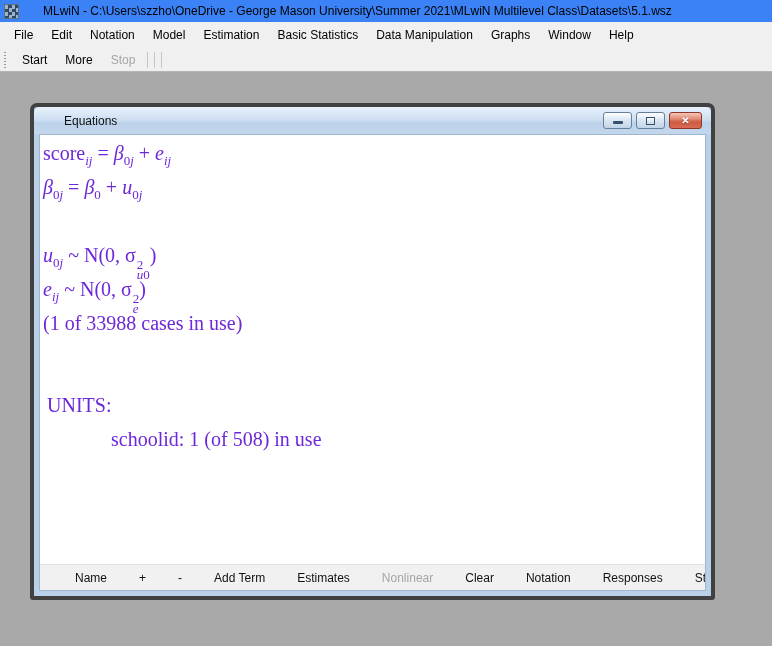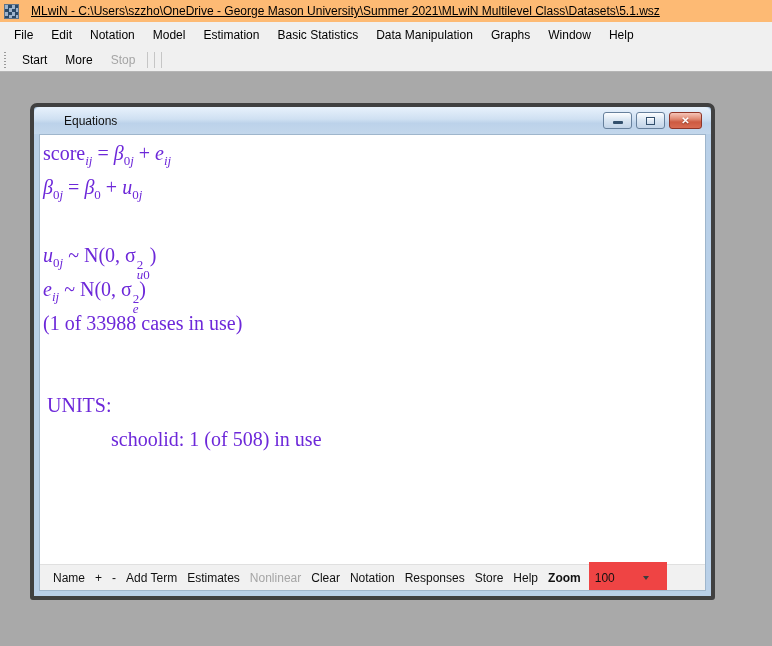--- a/index.html
+++ b/index.html
@@ -1,22 +1,22 @@
 <!DOCTYPE html>
 <html><head>
 <meta charset="utf-8">
 <style>
   * { margin:0; padding:0; box-sizing:border-box; }
   html,body { width:772px; height:646px; overflow:hidden; }
   body { font-family:"Liberation Sans", sans-serif; background:#a9a9a9; }
 
   
   .titlebar {
-    height:22px; background:#fdba74; display:flex; align-items:center;
-    padding-left:4px; gap:12px; font-size:12px; color:#000;text-decoration:underline;
+    height:22px; background:#3b82f6; display:flex; align-items:center;
+    padding-left:4px; gap:24px; font-size:12px; color:#000;
   }
   .app-icon {
     width:15px; height:15px; flex:0 0 auto;
     background: repeating-conic-gradient(#2c4a68 0% 25%, #9fb4cc 0% 50%);
     background-size:7px 7px; border:1px solid #5d7288;
   }
   .menubar {
     height:26px; background:#f0f0f0; display:flex; align-items:center;
     padding-left:5px; font-size:12px; color:#000;
   }
@@ -81,21 +81,21 @@
   .ss { display:inline-flex; flex-direction:column; align-items:flex-start; vertical-align:-7px; margin:0 0 0 1px; }
   .ss-sup, .ss-sub { font-size:13px; line-height:10px; display:block; }
   .ss .tk-sub, .ss .tk-subi, .ss .tk-n, .ss .tk-i { font-size:13px; vertical-align:0; }
 
   .eq-bottombar {
     position:absolute; left:0; right:0; bottom:0; height:26px;
     background:#f1f1f1; border-top:1px solid #e0e0e0;
     display:flex; align-items:center; padding-left:8px;
     font-size:12px; color:#111;
   }
-  .bb-item { padding:0 5px; white-space:nowrap; cursor:default; }
+  .bb-item { padding:0 5px; white-space:nowrap; cursor:default;margin-left:22px; }
   .zoom-box {
     width:78px; height:31px; background:#ef4444; margin-left:3px;
     display:flex; align-items:center; justify-content:space-between;
     padding:0 18px 0 6px; font-size:12px; cursor:default;
   }
   .zoom-arrow {
     width:0; height:0; border-left:3px solid transparent;
     border-right:3px solid transparent; border-top:4px solid #3c3c3c;
   }
 </style>

